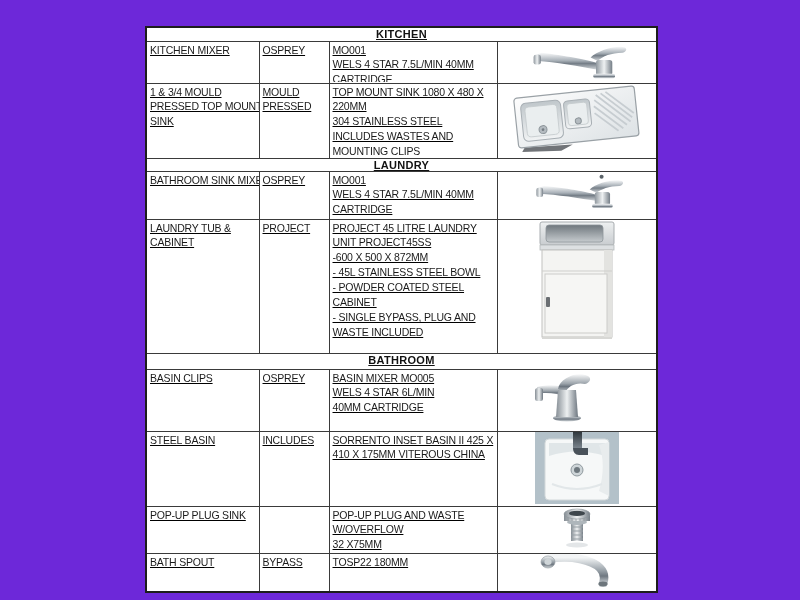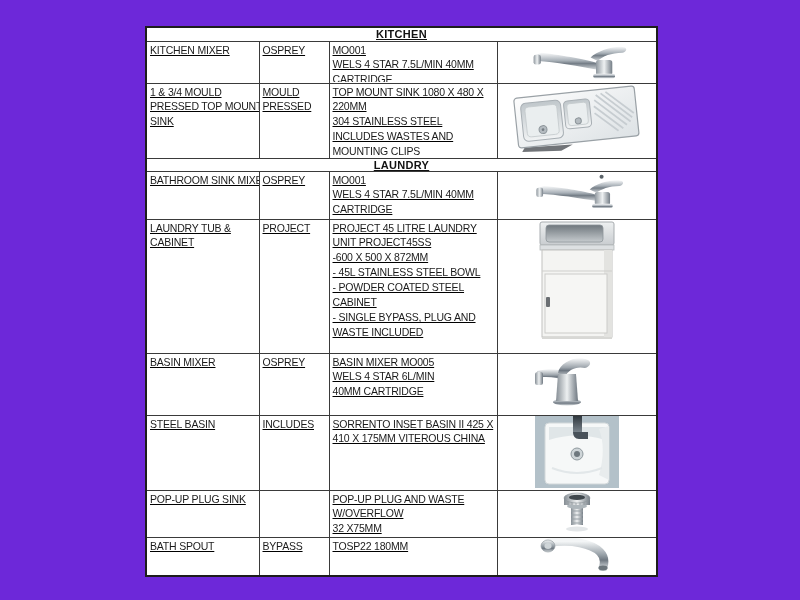--- a/index.html
+++ b/index.html
@@ -214,24 +214,27 @@
             <rect x="8" y="30" width="70" height="87" fill="#f4f4f2" stroke="#c2c2bf"></rect>
             <rect x="70" y="30" width="8" height="87" fill="#e3e3e0"></rect>
             <line x1="8" y1="51" x2="78" y2="51" stroke="#cfcfcc"></line>
             <rect x="11" y="54" width="62" height="59" fill="#f6f6f4" stroke="#ccccc9"></rect>
             <rect x="12" y="77" width="4" height="10" rx="1" fill="#6a6e72"></rect>
             <rect x="8" y="117" width="70" height="2" fill="#d8d8d5"></rect>
           </svg>
         </td>
       </tr>
 
+      <tr style="height:16px">
+        <td colspan="4" class="band">BATHROOM</td>
+      </tr>
 
       <tr style="height:62px">
         <td>
-            <div class="ct" style="height:59px">BASIN MIXER</div>
+            <div class="ct" style="height:59px">BASIN CLIPS</div>
           </td>
         <td>
             <div class="ct" style="height:59px">OSPREY</div>
           </td>
         <td>
             <div class="ct" style="height:59px">BASIN MIXER MO005
 WELS 4 STAR 6L/MIN
 40MM CARTRIDGE</div>
           </td>
         <td class="imgcell">

